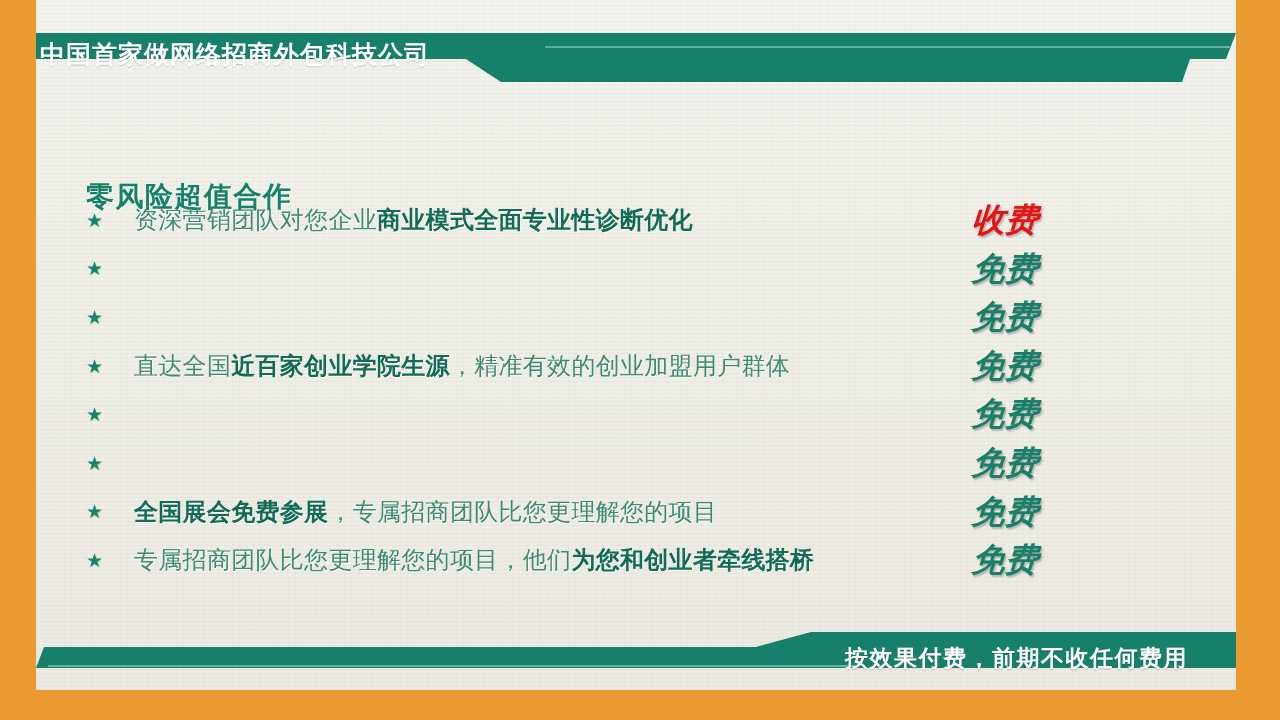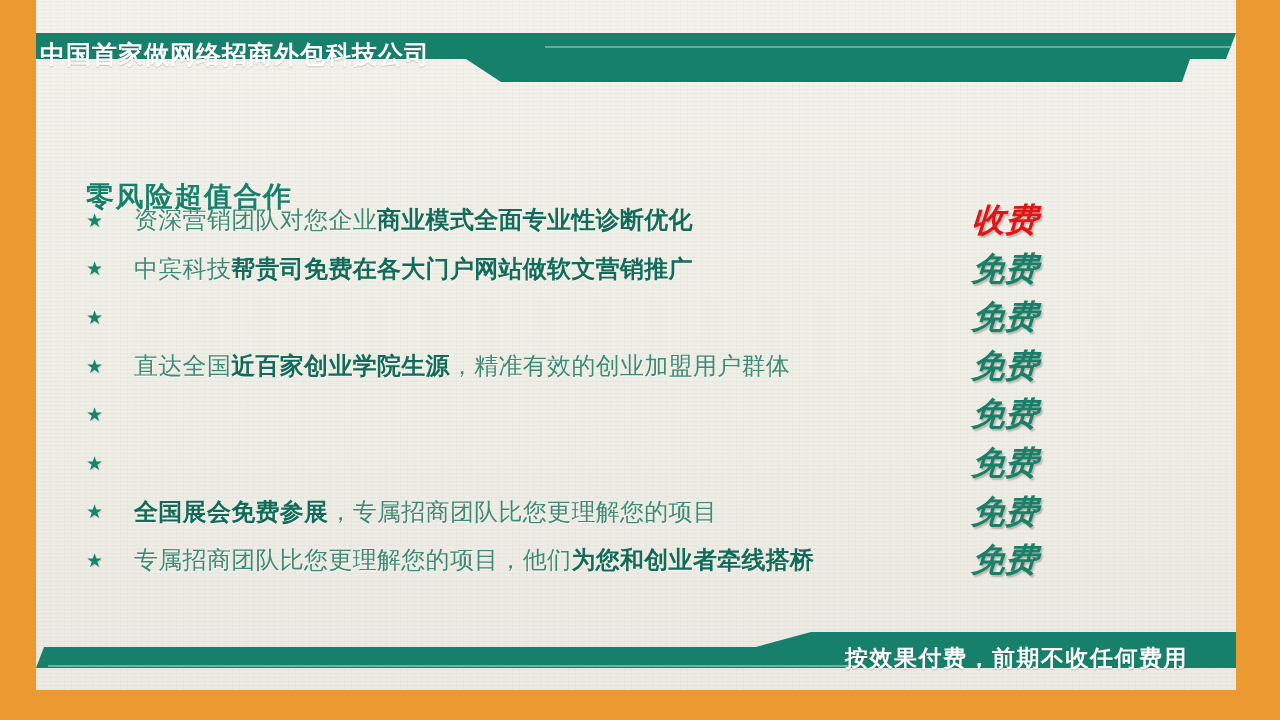--- a/index.html
+++ b/index.html
@@ -213,21 +213,20 @@
 
   <div class="section-title">零风险超值合作</div>
 
   <div class="list">
     <div class="row">
       <span class="star">★</span>
       <span class="row-text"><span>资深营销团队对您企业</span><span class="em">商业模式全面专业性诊断优化</span><span></span></span>
     </div>
     <div class="row">
       <span class="star">★</span>
-      <span class="row-text"><span>中宾科技</span><span class="em">帮贵司免费在各大门户网站做软文营销推广</span><span></span></span>
     </div>
     <div class="row">
       <span class="star">★</span>
     </div>
     <div class="row">
       <span class="star">★</span>
       <span class="row-text"><span>直达全国</span><span class="em">近百家创业学院生源</span><span>，精准有效的创业加盟用户群体</span></span>
     </div>
     <div class="row">
       <span class="star">★</span>

